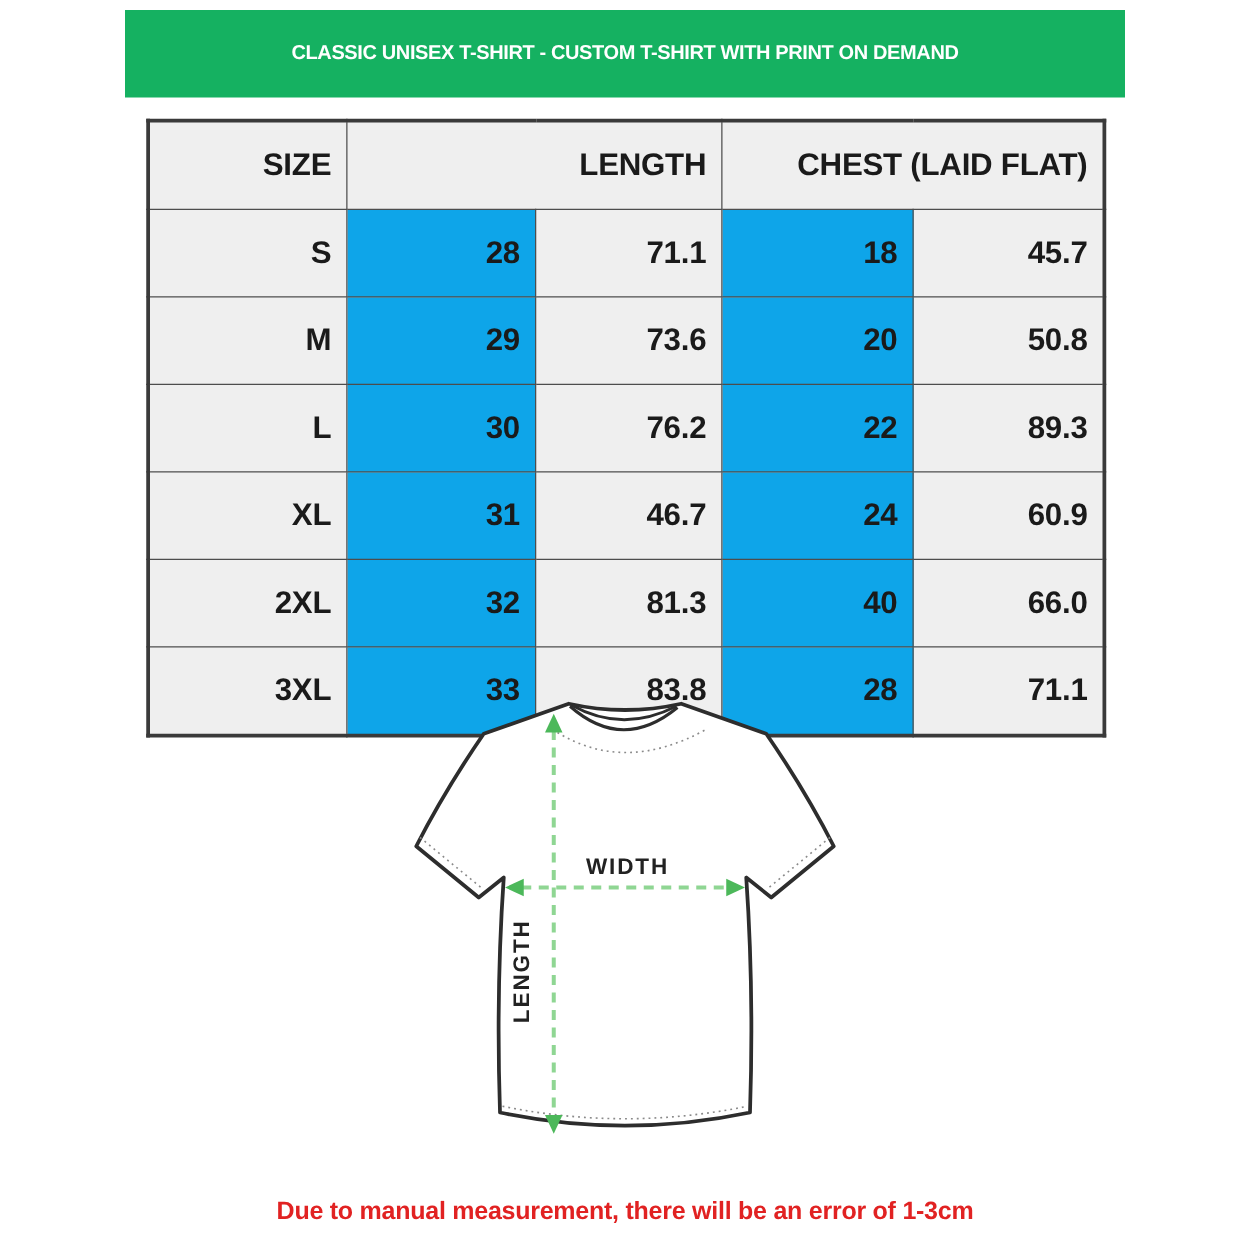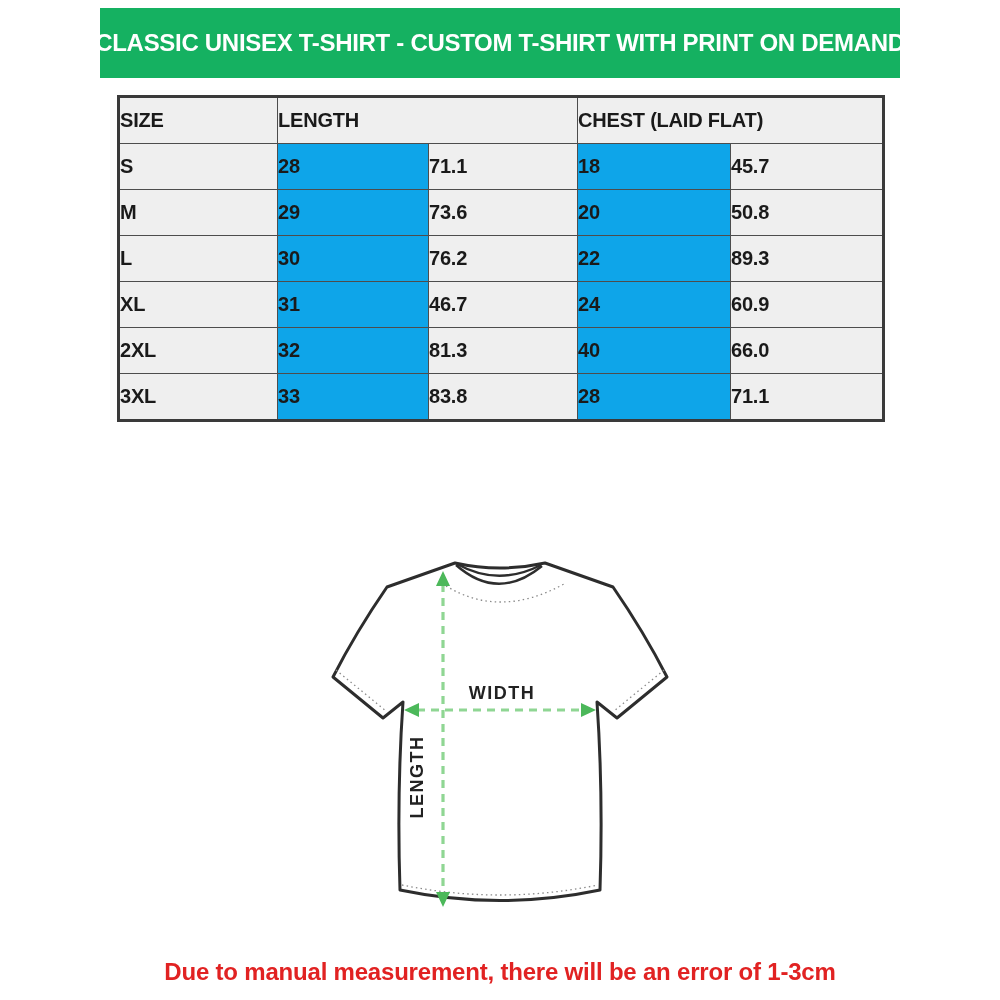--- a/index.html
+++ b/index.html
@@ -21,53 +21,53 @@
     position:relative;overflow:hidden;
   }
   .page{position:absolute;left:0;top:0;width:1000px;height:1000px;}
 
   .banner{
     position:absolute;left:100px;top:8px;width:800px;height:70px;
     background:var(--banner-green);
     display:flex;align-items:center;justify-content:center;
   }
   .banner h1{
-    margin:0;color:#ffffff;font-size:24px;font-weight:bold;
+    margin:0;color:#ffffff;font-size:16px;font-weight:bold;
     letter-spacing:-0.3px;white-space:nowrap;
   }
 
   table.size-table{
     position:absolute;left:117px;top:95px;width:765px;
     border-collapse:collapse;table-layout:fixed;
     border:3px solid var(--border-dark);
   }
   .size-table th,.size-table td{
     border:1.5px solid var(--border-inner);
-    height:45px;padding:0;text-align:left;vertical-align:middle;
-    font-size:20px;font-weight:bold;color:var(--text-dark);
+    height:45px;padding:12px;text-align:right;vertical-align:middle;
+    font-size:25px;font-weight:bold;color:var(--text-dark);
     letter-spacing:-0.2px;
   }
   .size-table .shade{background:var(--cell-shade);}
   .size-table .c-in{background:#0ea5e9;}
 
   .tshirt-svg{position:absolute;left:300px;top:540px;width:400px;height:400px;}
   .outline{fill:#ffffff;stroke:var(--outline-dark);stroke-width:3;stroke-linejoin:round;}
   .collar-line{fill:none;stroke:var(--outline-dark);stroke-width:2.4;}
   .stitch{fill:none;stroke:var(--stitch-gray);stroke-width:1.3;stroke-dasharray:1.5,3.2;}
   .dim-line{fill:none;stroke:var(--arrow-green);stroke-width:3.2;stroke-dasharray:8,6;}
   .dim-head{fill:var(--arrowhead-green);stroke:none;}
   .dim-label{
     font-family:"Liberation Sans",sans-serif;font-weight:bold;font-size:18px;
     letter-spacing:1.5px;fill:#222222;
   }
 
   .note{
     position:absolute;left:0;top:958px;width:1000px;margin:0;
     text-align:center;color:var(--note-red);
-    font-size:24px;font-weight:bold;letter-spacing:-0.2px;
+    font-size:20px;font-weight:bold;letter-spacing:-0.2px;
   }
 </style>
 </head>
 <body>
 
 <div class="page">
 
   <header class="banner">
     <h1>CLASSIC UNISEX T-SHIRT - CUSTOM T-SHIRT WITH PRINT ON DEMAND</h1>
   </header>

